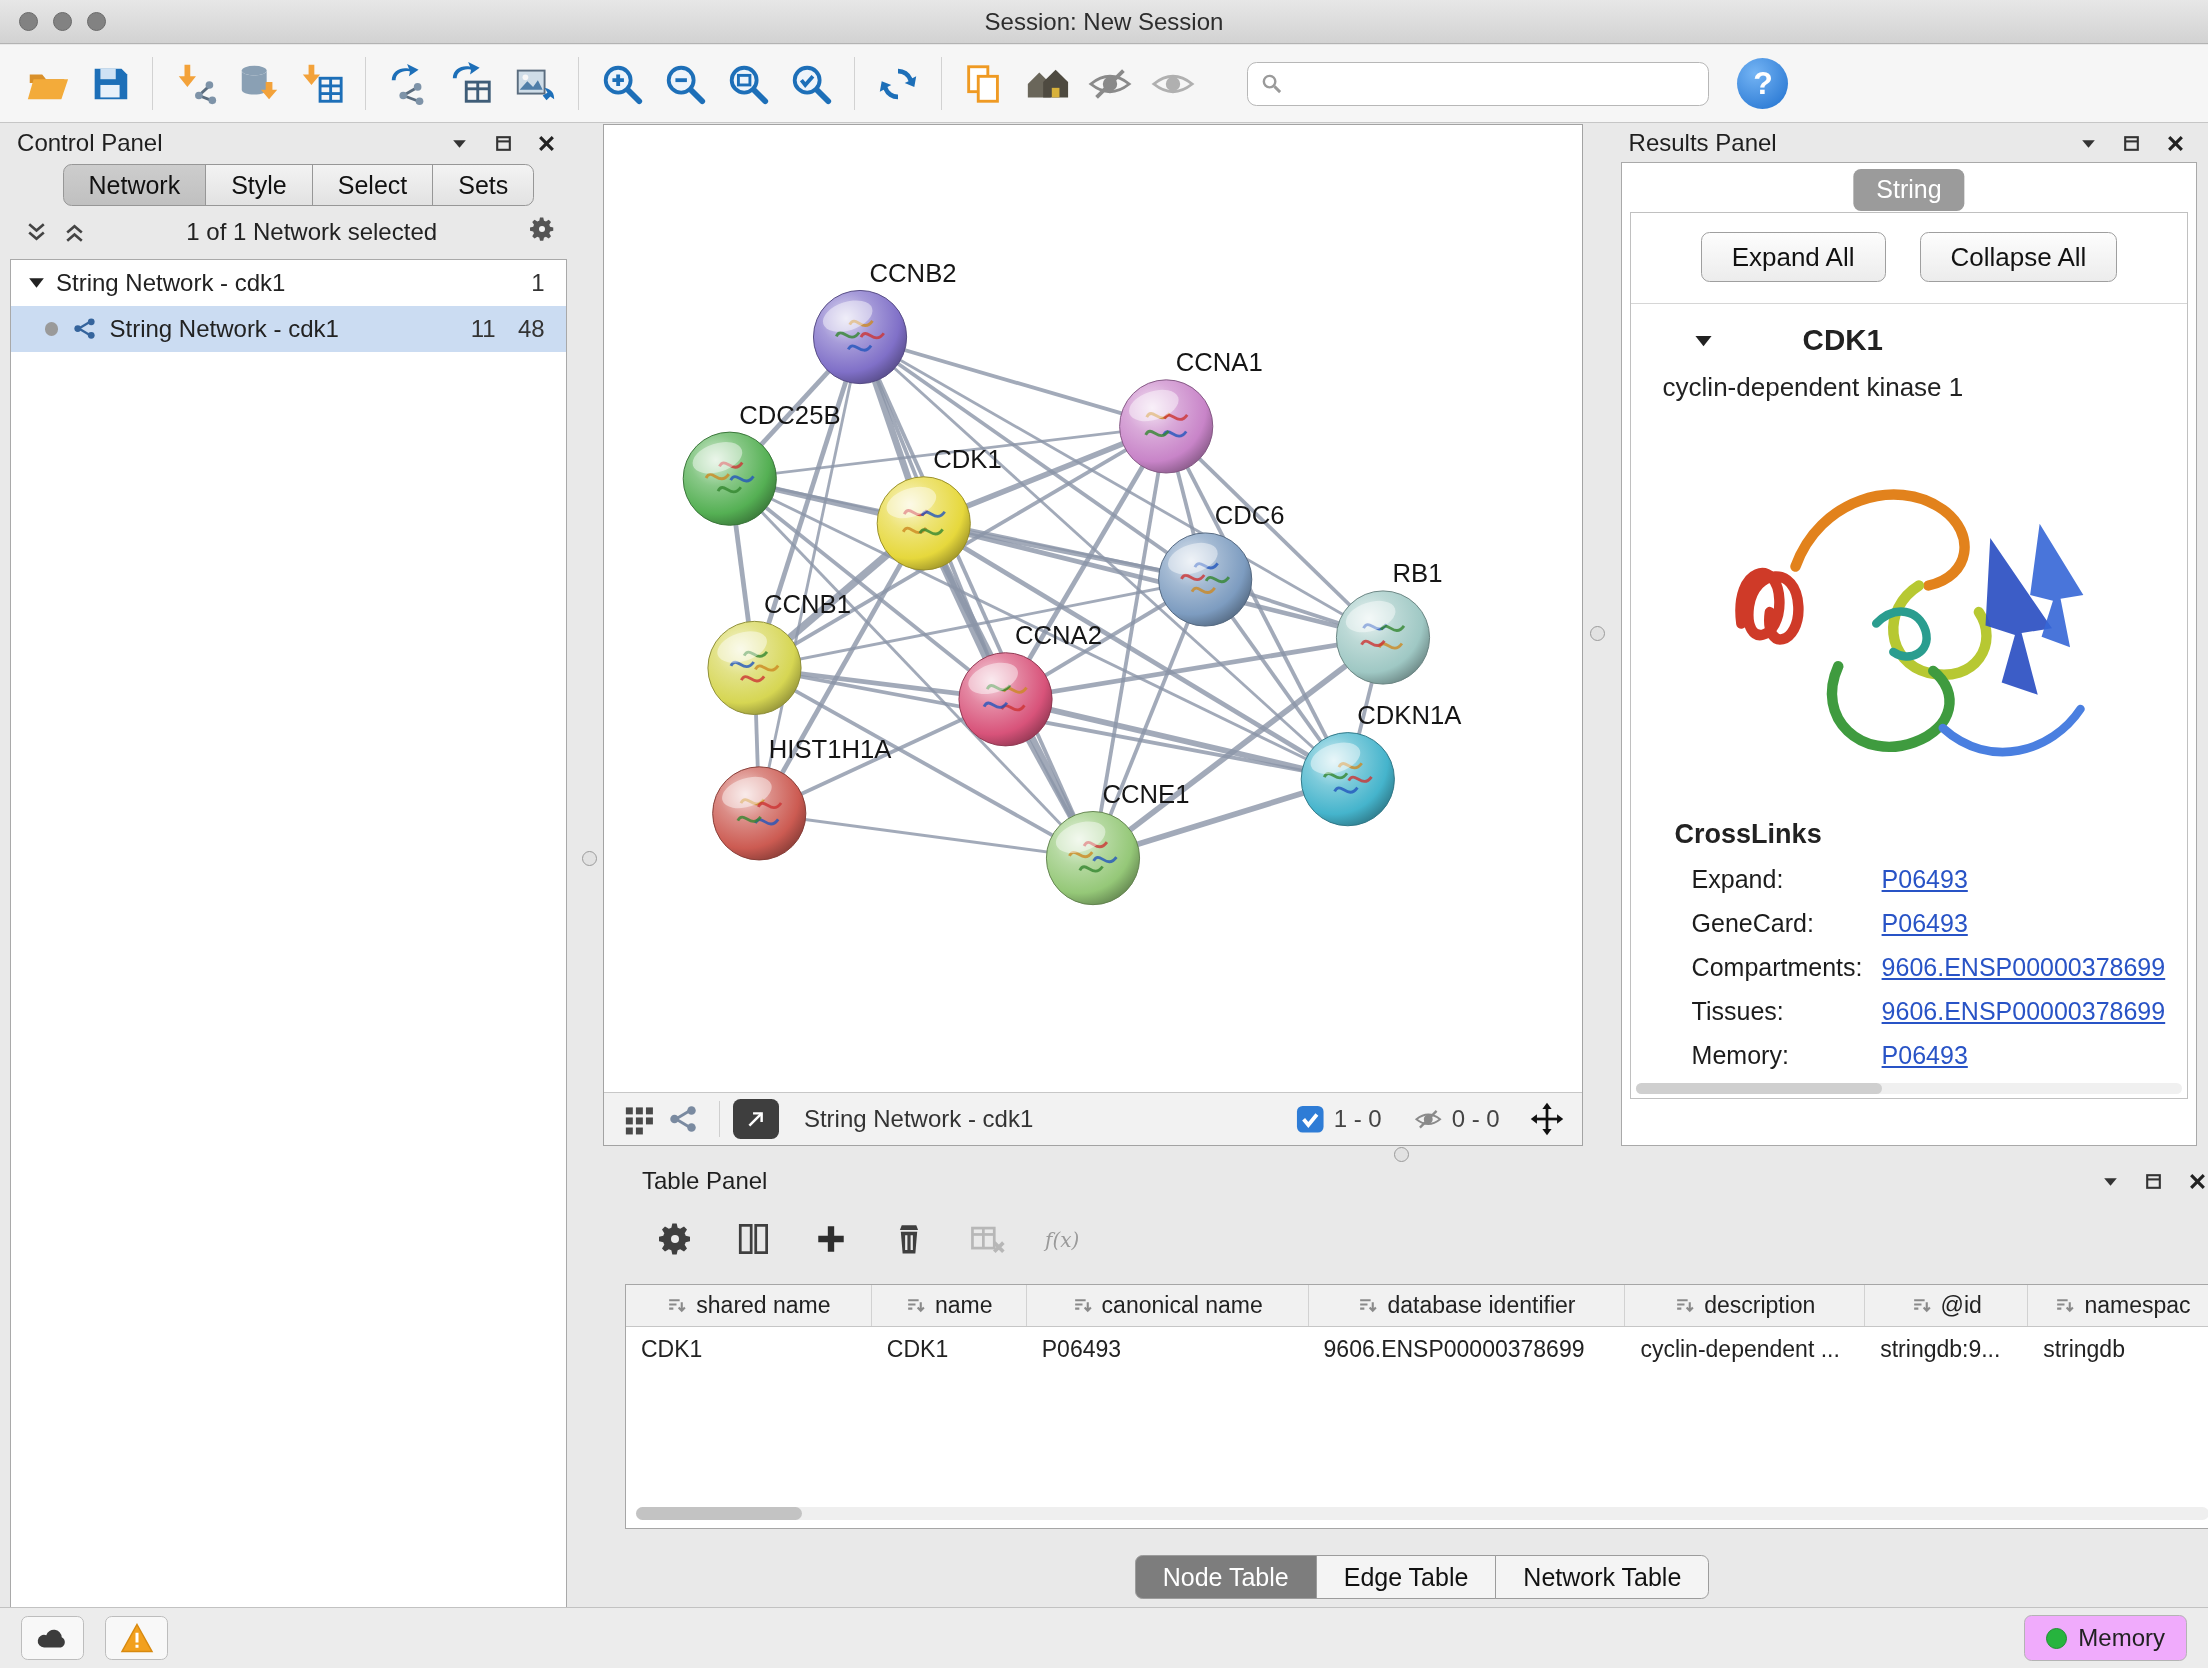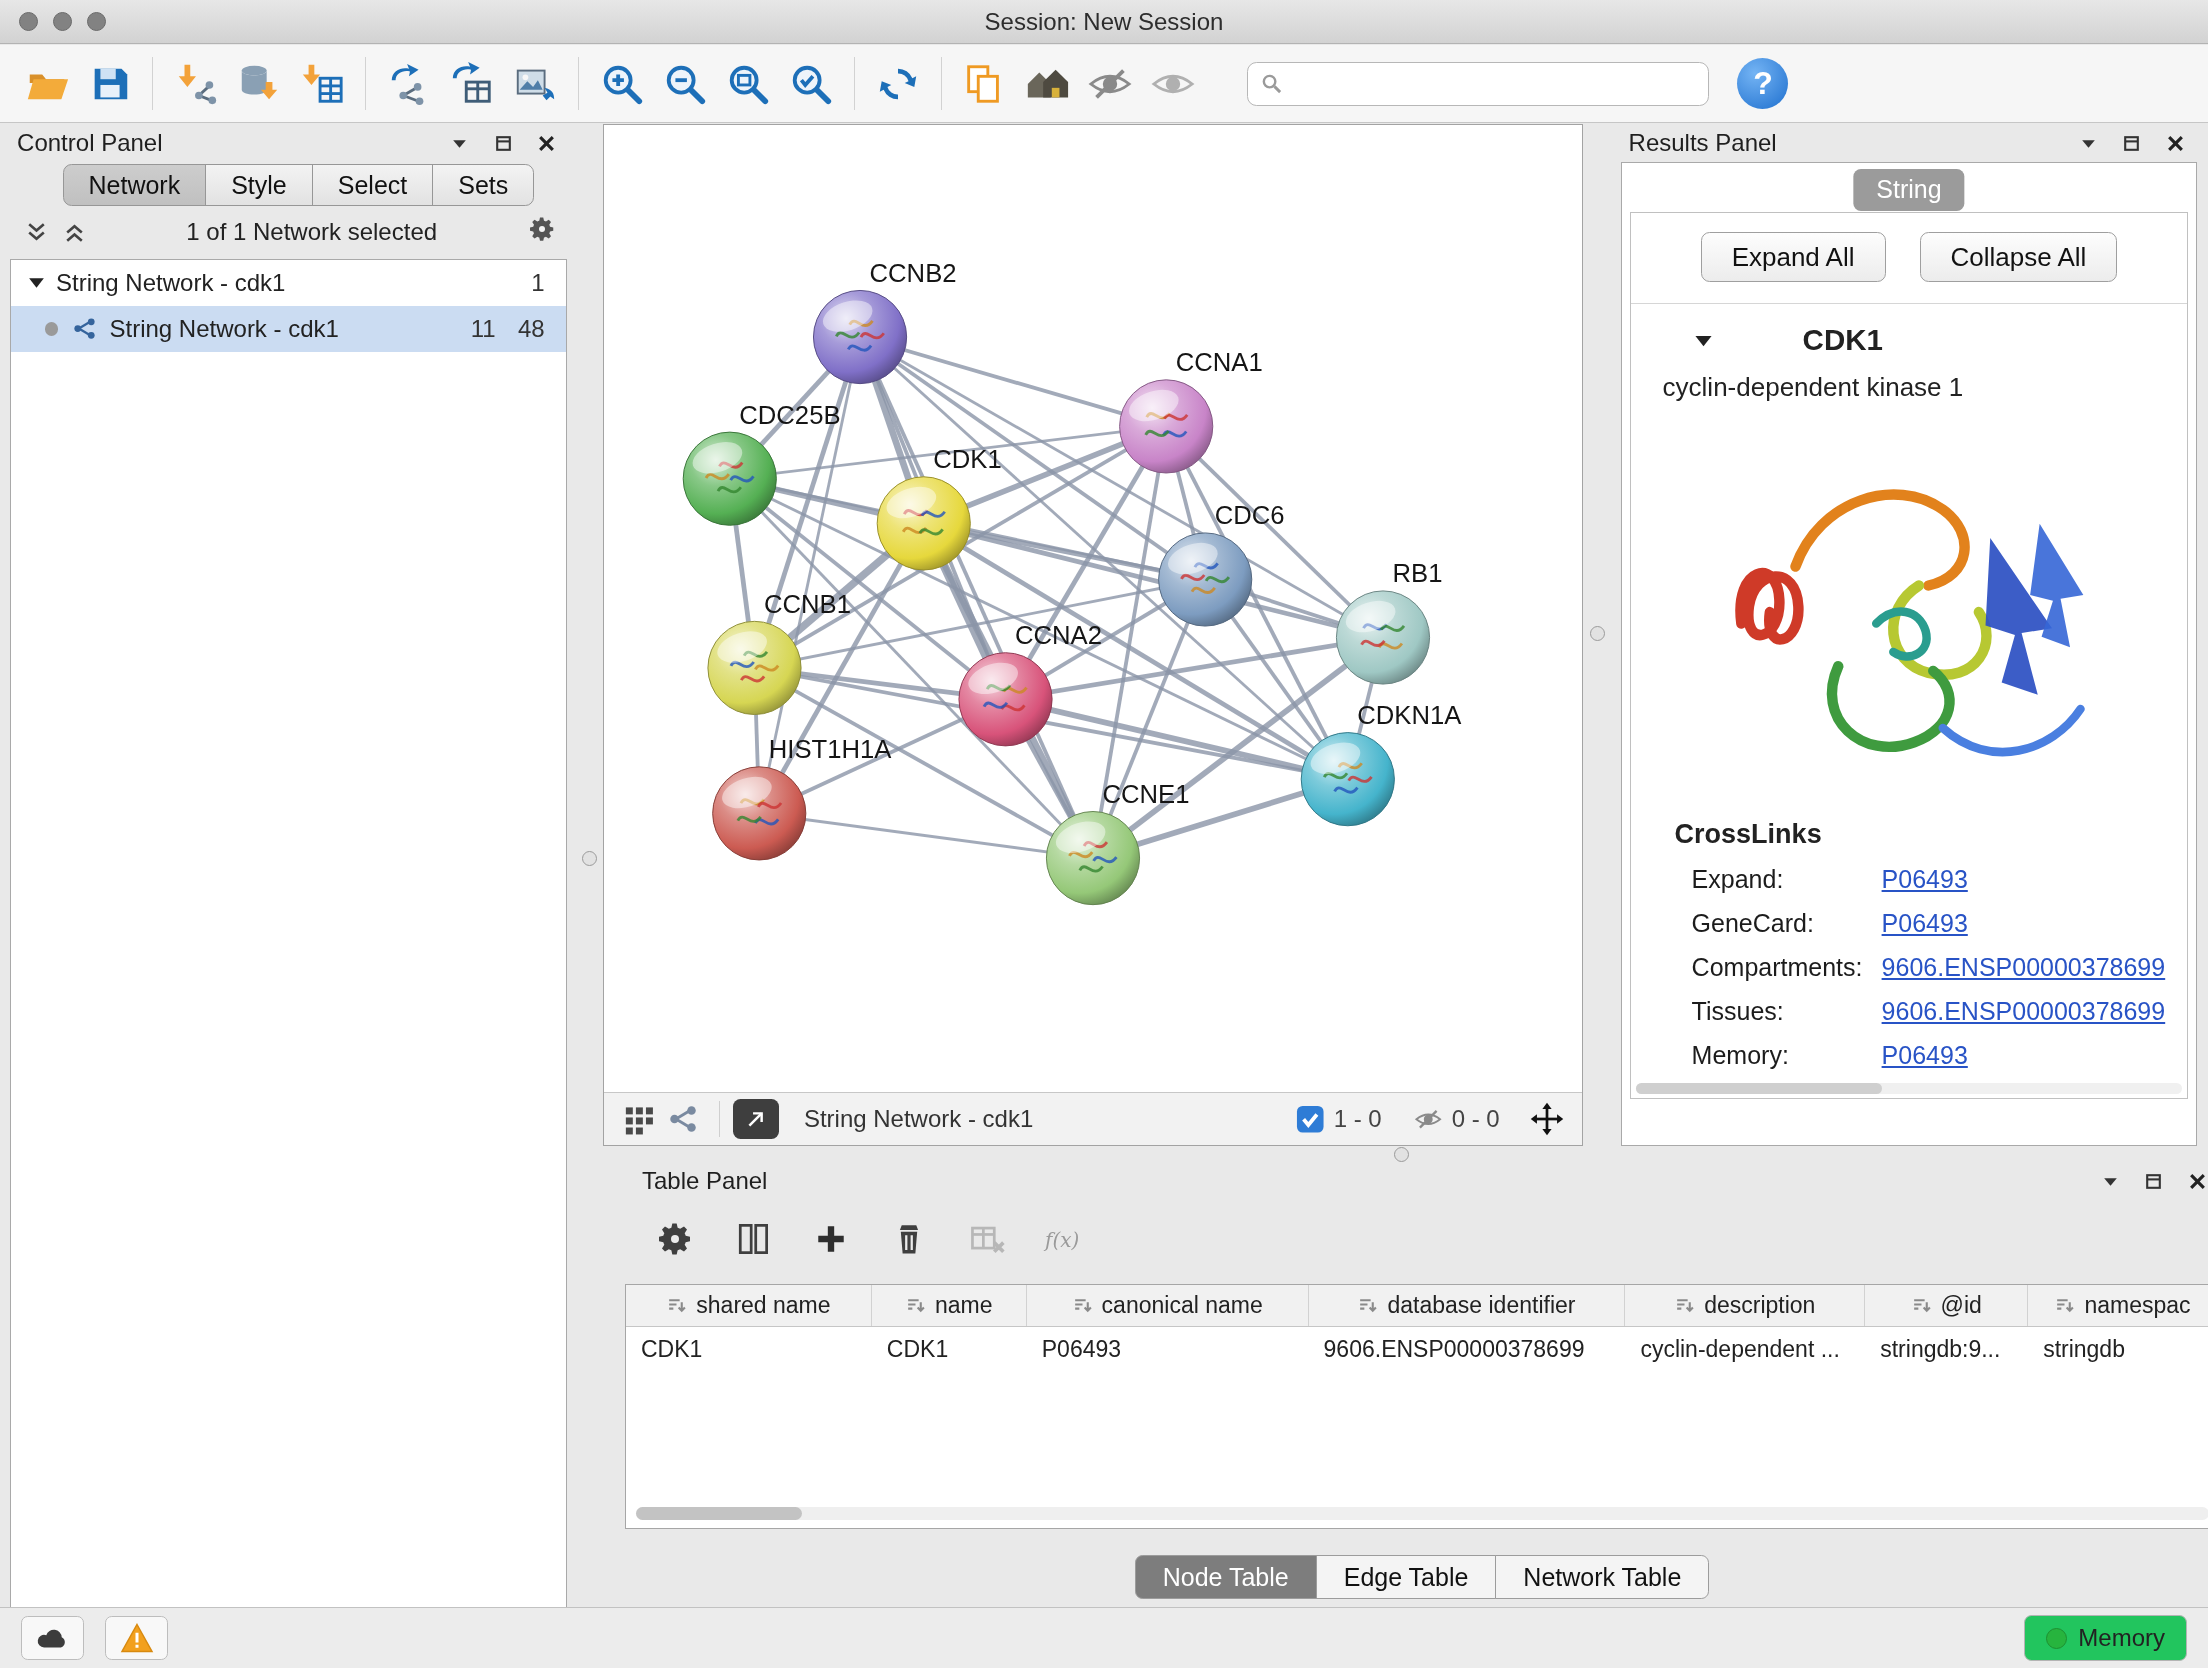--- a/index.html
+++ b/index.html
@@ -119,21 +119,21 @@
   .tp-tab:last-child { border-radius:0 7.6px 7.6px 0; }
   .tp-tab.selected { background:#7d7d7d; color:#fff; }
 
   
   .statusbar { position:absolute; left:0; right:0; bottom:0; height:61px; background:#ececec;
     border-top:1px solid #c2c2c2; display:flex; align-items:center; padding:0 21px; }
   .sb-btn { width:63px; height:44px; border:1px solid #bdbdbd; border-radius:6.7px; background:#f8f8f8;
     display:flex; align-items:center; justify-content:center; margin-right:21px; }
   .sb-btn svg { width:38px; height:30px; }
   .mem-btn { margin-left:auto; display:flex; align-items:center; gap:11.4px; border:1px solid #b4b4b4;
-    border-radius:7.6px; background:#22c55e; padding:7.6px 21px; font-size:24px; }
+    border-radius:7.6px; background:#f0abfc; padding:7.6px 21px; font-size:24px; }
   .green-dot { width:21px; height:21px; border-radius:50%; background:#27b43e; border:1px solid #1d8f30; }
 
   .splitter-dot { position:absolute; width:15px; height:15px; border-radius:50%;
     background:#e2e2e2; border:1px solid #9b9b9b; }
 </style>
 </head>
 <body>
 
 <div class="window">
 

